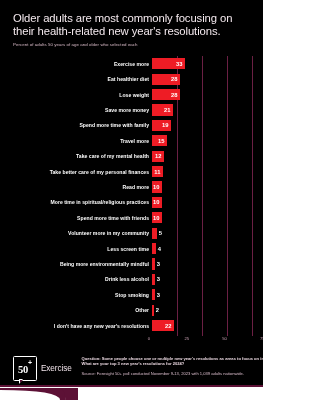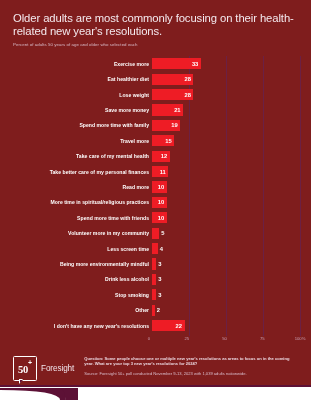--- a/index.html
+++ b/index.html
@@ -4,22 +4,22 @@
 <style>
   html,body{margin:0;padding:0;}
   body{
     width:311px;height:400px;
     background:#ffffff;
     font-family:"Liberation Sans",sans-serif;
     overflow:hidden;
     position:relative;
   }
   #infographic{
-    position:absolute;left:0;top:0;width:311px;height:400px;
-    background:#7f1d1d;
+    position:absolute;left:0;top:0;width:263px;height:400px;
+    background:#000000;
     overflow:hidden;
   }
   
   .header{padding:12px 13px 0 13px;}
   .title{
     color:#f4e9ee;font-size:11.3px;line-height:12.6px;
     font-weight:400;letter-spacing:-0.1px;margin:0;
   }
   .subtitle{
     color:#d7b9c6;font-size:4.4px;line-height:6px;
@@ -316,21 +316,21 @@
 
   <div class="footer">
     <div class="footer-inner">
       <div class="logo">
         <div class="logo-row">
           <span class="logo-box">
             <span class="logo-50">50</span><span class="logo-plus">+</span>
             <span class="logo-tail"></span>
             <span class="logo-tail-in"></span>
           </span>
-          <span class="logo-word">Foresight</span>
+          <span class="logo-word">Exercise</span>
         </div>
       </div>
       <div class="notes">
         <p class="note-q">Question: Some people choose one or multiple new year's resolutions as areas to focus on in the coming year. What are your top 3 new year's resolutions for 2024?</p>
         <p class="note-s">Source: Foresight 50+ poll conducted November 9-13, 2023 with 1,039 adults nationwide.</p>
       </div>
     </div>
     <div class="footer-curve">
       <svg width="311" height="15" viewBox="0 0 311 15">
         <path d="M0 0 L311 0 L311 3 L75 3 Q68 3 62 15 L0 15 Z" fill="#5d1136"></path>

